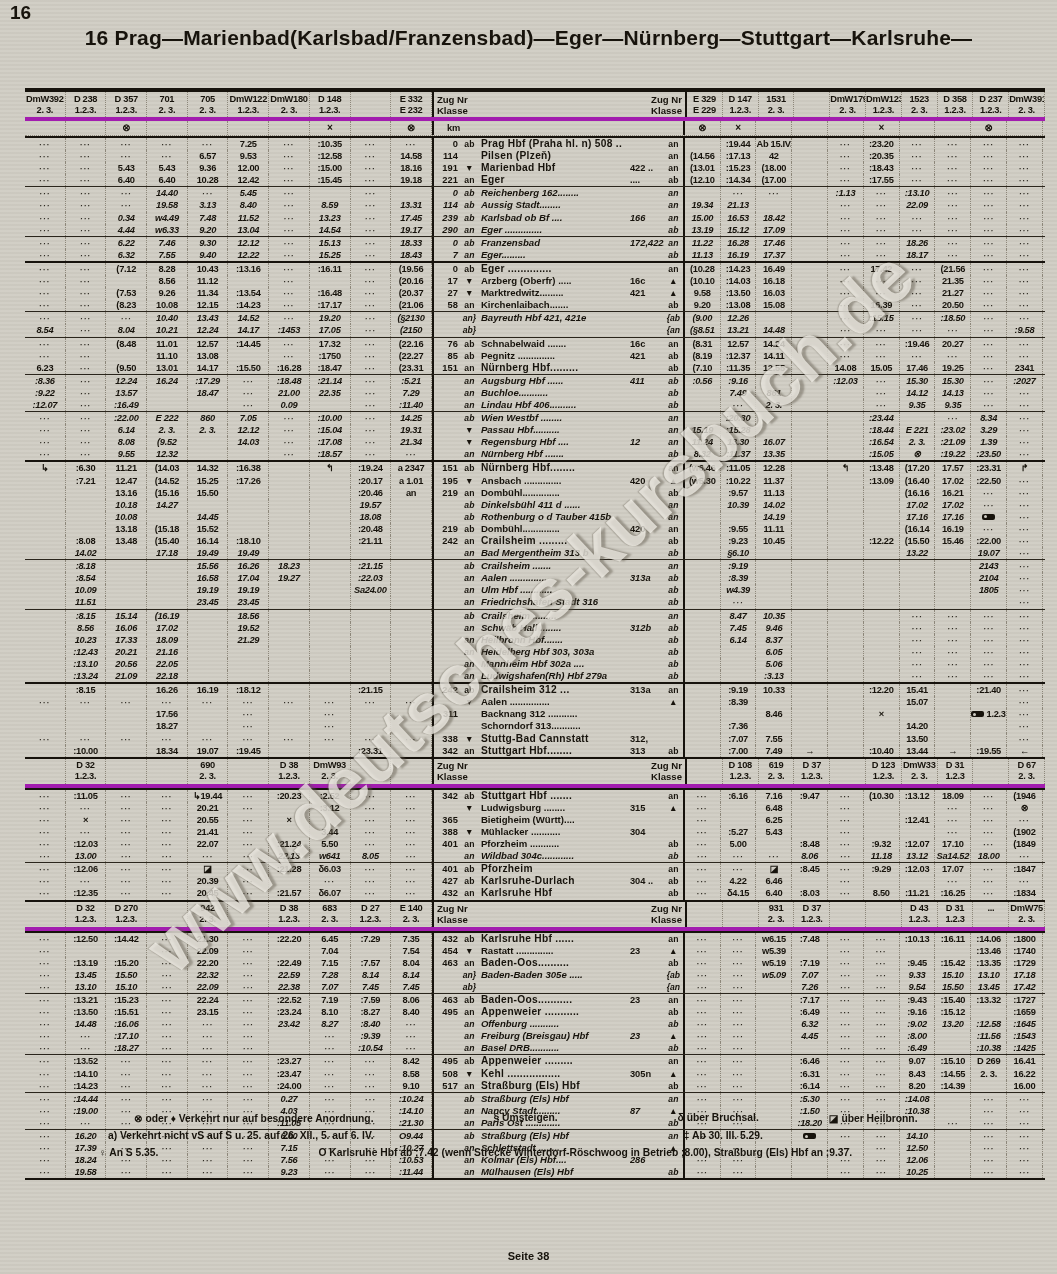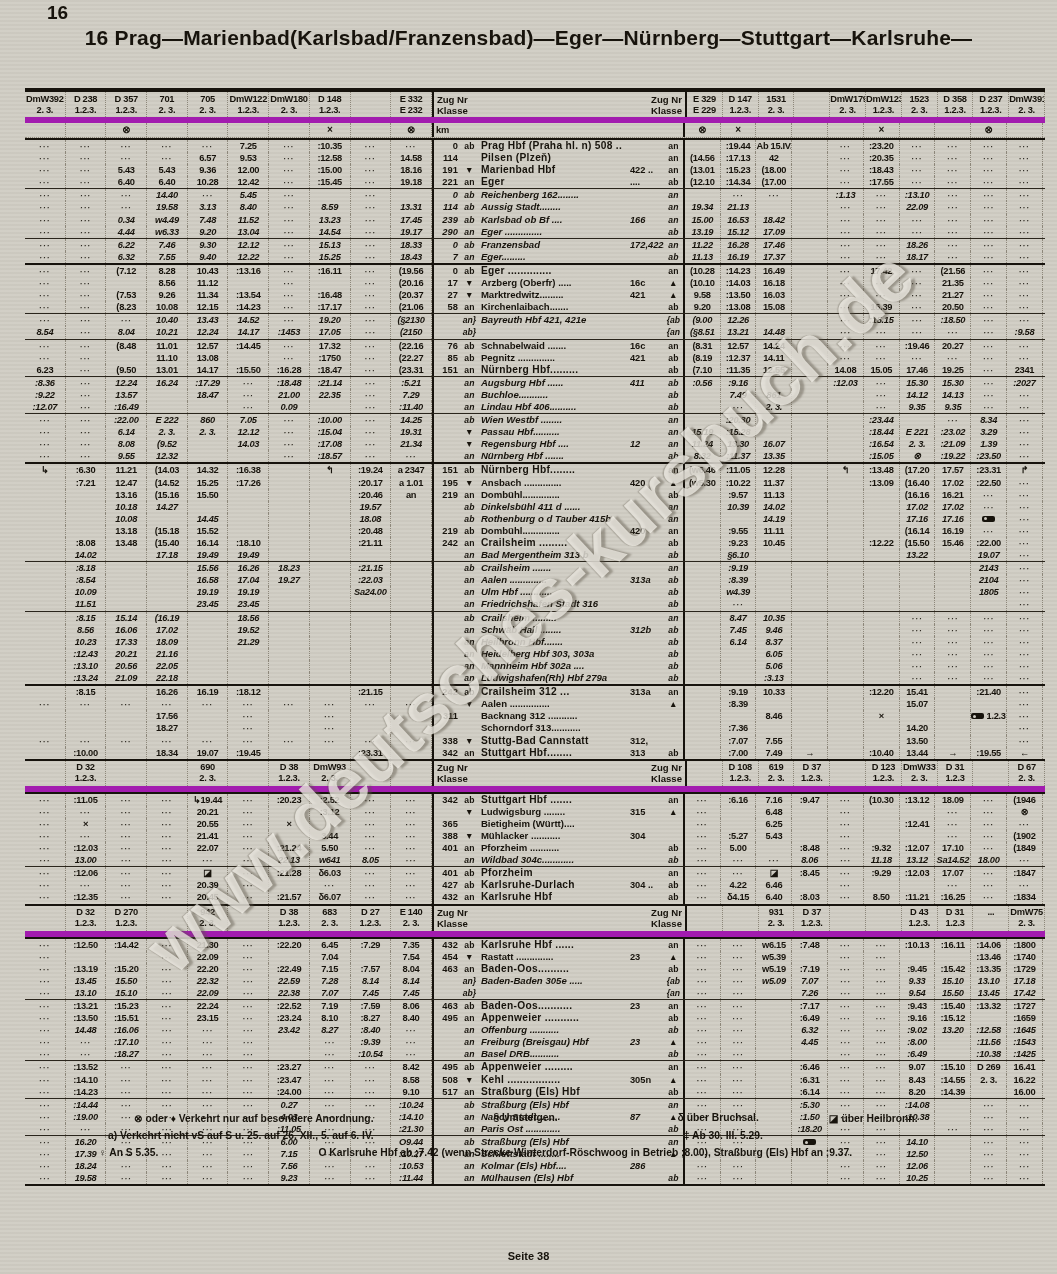--- a/index.html
+++ b/index.html
@@ -1,51 +1,51 @@
 <!DOCTYPE html>
 <html><head>
 <meta charset="utf-8">
 <style>
   html,body{margin:0;padding:0;}
   body{width:1057px;height:1274px;position:relative;background:#d0cdc4;overflow:hidden;
        font-family:"Liberation Sans",sans-serif;color:#17130c;}
   body::before{content:"";position:absolute;inset:0;pointer-events:none;
        background:repeating-linear-gradient(0deg,rgba(120,115,100,0.05) 0 2px,rgba(255,255,255,0.04) 2px 4px);}
-  .corner{position:absolute;left:10px;top:2px;font-weight:700;font-size:19px;margin-left:37px;}
+  .corner{position:absolute;left:10px;top:2px;font-weight:700;font-size:19px;}
   .titlewrap{position:absolute;left:0;top:26px;width:1057px;text-align:center;}
   .t1{font-weight:700;font-size:21px;letter-spacing:0.2px;}
   .t2{font-weight:700;font-size:21px;margin-top:1px;}
   
   #tt{position:absolute;left:25px;top:88px;width:1020px;border-top:2px solid #16120c;border-bottom:2px solid #16120c;}
   .row{display:flex;height:12.1px;line-height:12.1px;}
   .row.sec{border-top:1px solid #2a251c;}
   .row.major{border-top:2px solid #16120c;}
   .row.italic{font-style:italic;}
   .lc,.rc{box-sizing:border-box;border-right:1px dotted #8d877a;text-align:center;
       font-weight:700;font-size:9.3px;letter-spacing:-0.3px;overflow:hidden;white-space:nowrap;}
   .lc{width:40.7px;}
   .rc{width:35.8px;}
   .dots{color:#2e2a22;font-size:8px;letter-spacing:1px;}
   .sb{box-sizing:border-box;width:253px;display:flex;border-left:2px solid #16120c;border-right:2px solid #16120c;}
   .km{width:24px;text-align:right;padding-right:2px;font-weight:700;font-size:9.3px;}
   .dm,.am{width:19px;text-align:center;font-weight:700;font-size:8.6px;}
   .nm{flex:1;text-align:left;font-weight:700;font-size:9.6px;overflow:hidden;white-space:nowrap;padding-left:2px;}
   .nm.big{font-size:10.2px;letter-spacing:0.3px;}
   .rf{width:34px;text-align:left;font-weight:700;font-size:9.3px;overflow:hidden;white-space:nowrap;}
-  .bandrow{display:flex;height:25px;border-top:2px solid #16120c;border-bottom:6px solid #a21caf;}
+  .bandrow{display:flex;height:25px;border-top:2px solid #16120c;border-bottom:4px solid #a21caf;}
   .bandrow .lc,.bandrow .rc{display:flex;flex-direction:column;justify-content:center;}
   .bandrow .n,.bandrow .k{height:11px;line-height:11px;font-weight:700;font-size:9.3px;}
   .bh{flex:1;display:flex;justify-content:space-between;align-items:center;
       border-left:2px solid #16120c;border-right:2px solid #16120c;box-sizing:border-box;padding:12px 3px;}
   .bh .zl,.bh .zr{font-weight:700;font-size:9.6px;line-height:11px;text-align:left;}
   .bh .zr{text-align:right;}
   .iconrow{display:flex;height:14px;line-height:14px;border-bottom:1px dotted #8d877a;}
   .iconrow .lc,.iconrow .rc{font-size:10px;border-right:1px dotted #8d877a;}
   .iconrow .sb{font-weight:700;font-size:9.3px;}
-  .iconrow .kml{width:100%;text-align:left;padding-left:2px;font-weight:700;}
+  .iconrow .kml{width:100%;text-align:left;padding-left:13px;font-weight:700;}
   .bedicon{display:inline-block;width:13px;height:6px;background:#17130c;border-radius:2px;position:relative;top:0px;}
   .bedicon::after{content:"";position:absolute;left:2px;top:1.5px;width:3px;height:3px;background:#d0cdc4;border-radius:50%;}
   
   #fn{position:absolute;left:44px;top:1112px;width:1000px;font-weight:700;font-size:10.3px;}
   #fn .l{display:flex;margin-bottom:6px;}
   
   .pfoot{position:absolute;left:0;top:1250px;width:1057px;text-align:center;font-weight:700;font-size:11px;}
   
   .wm{position:absolute;left:-150px;top:570px;width:1360px;text-align:center;
       transform:rotate(-43deg);font-weight:700;font-size:72px;letter-spacing:1px;

